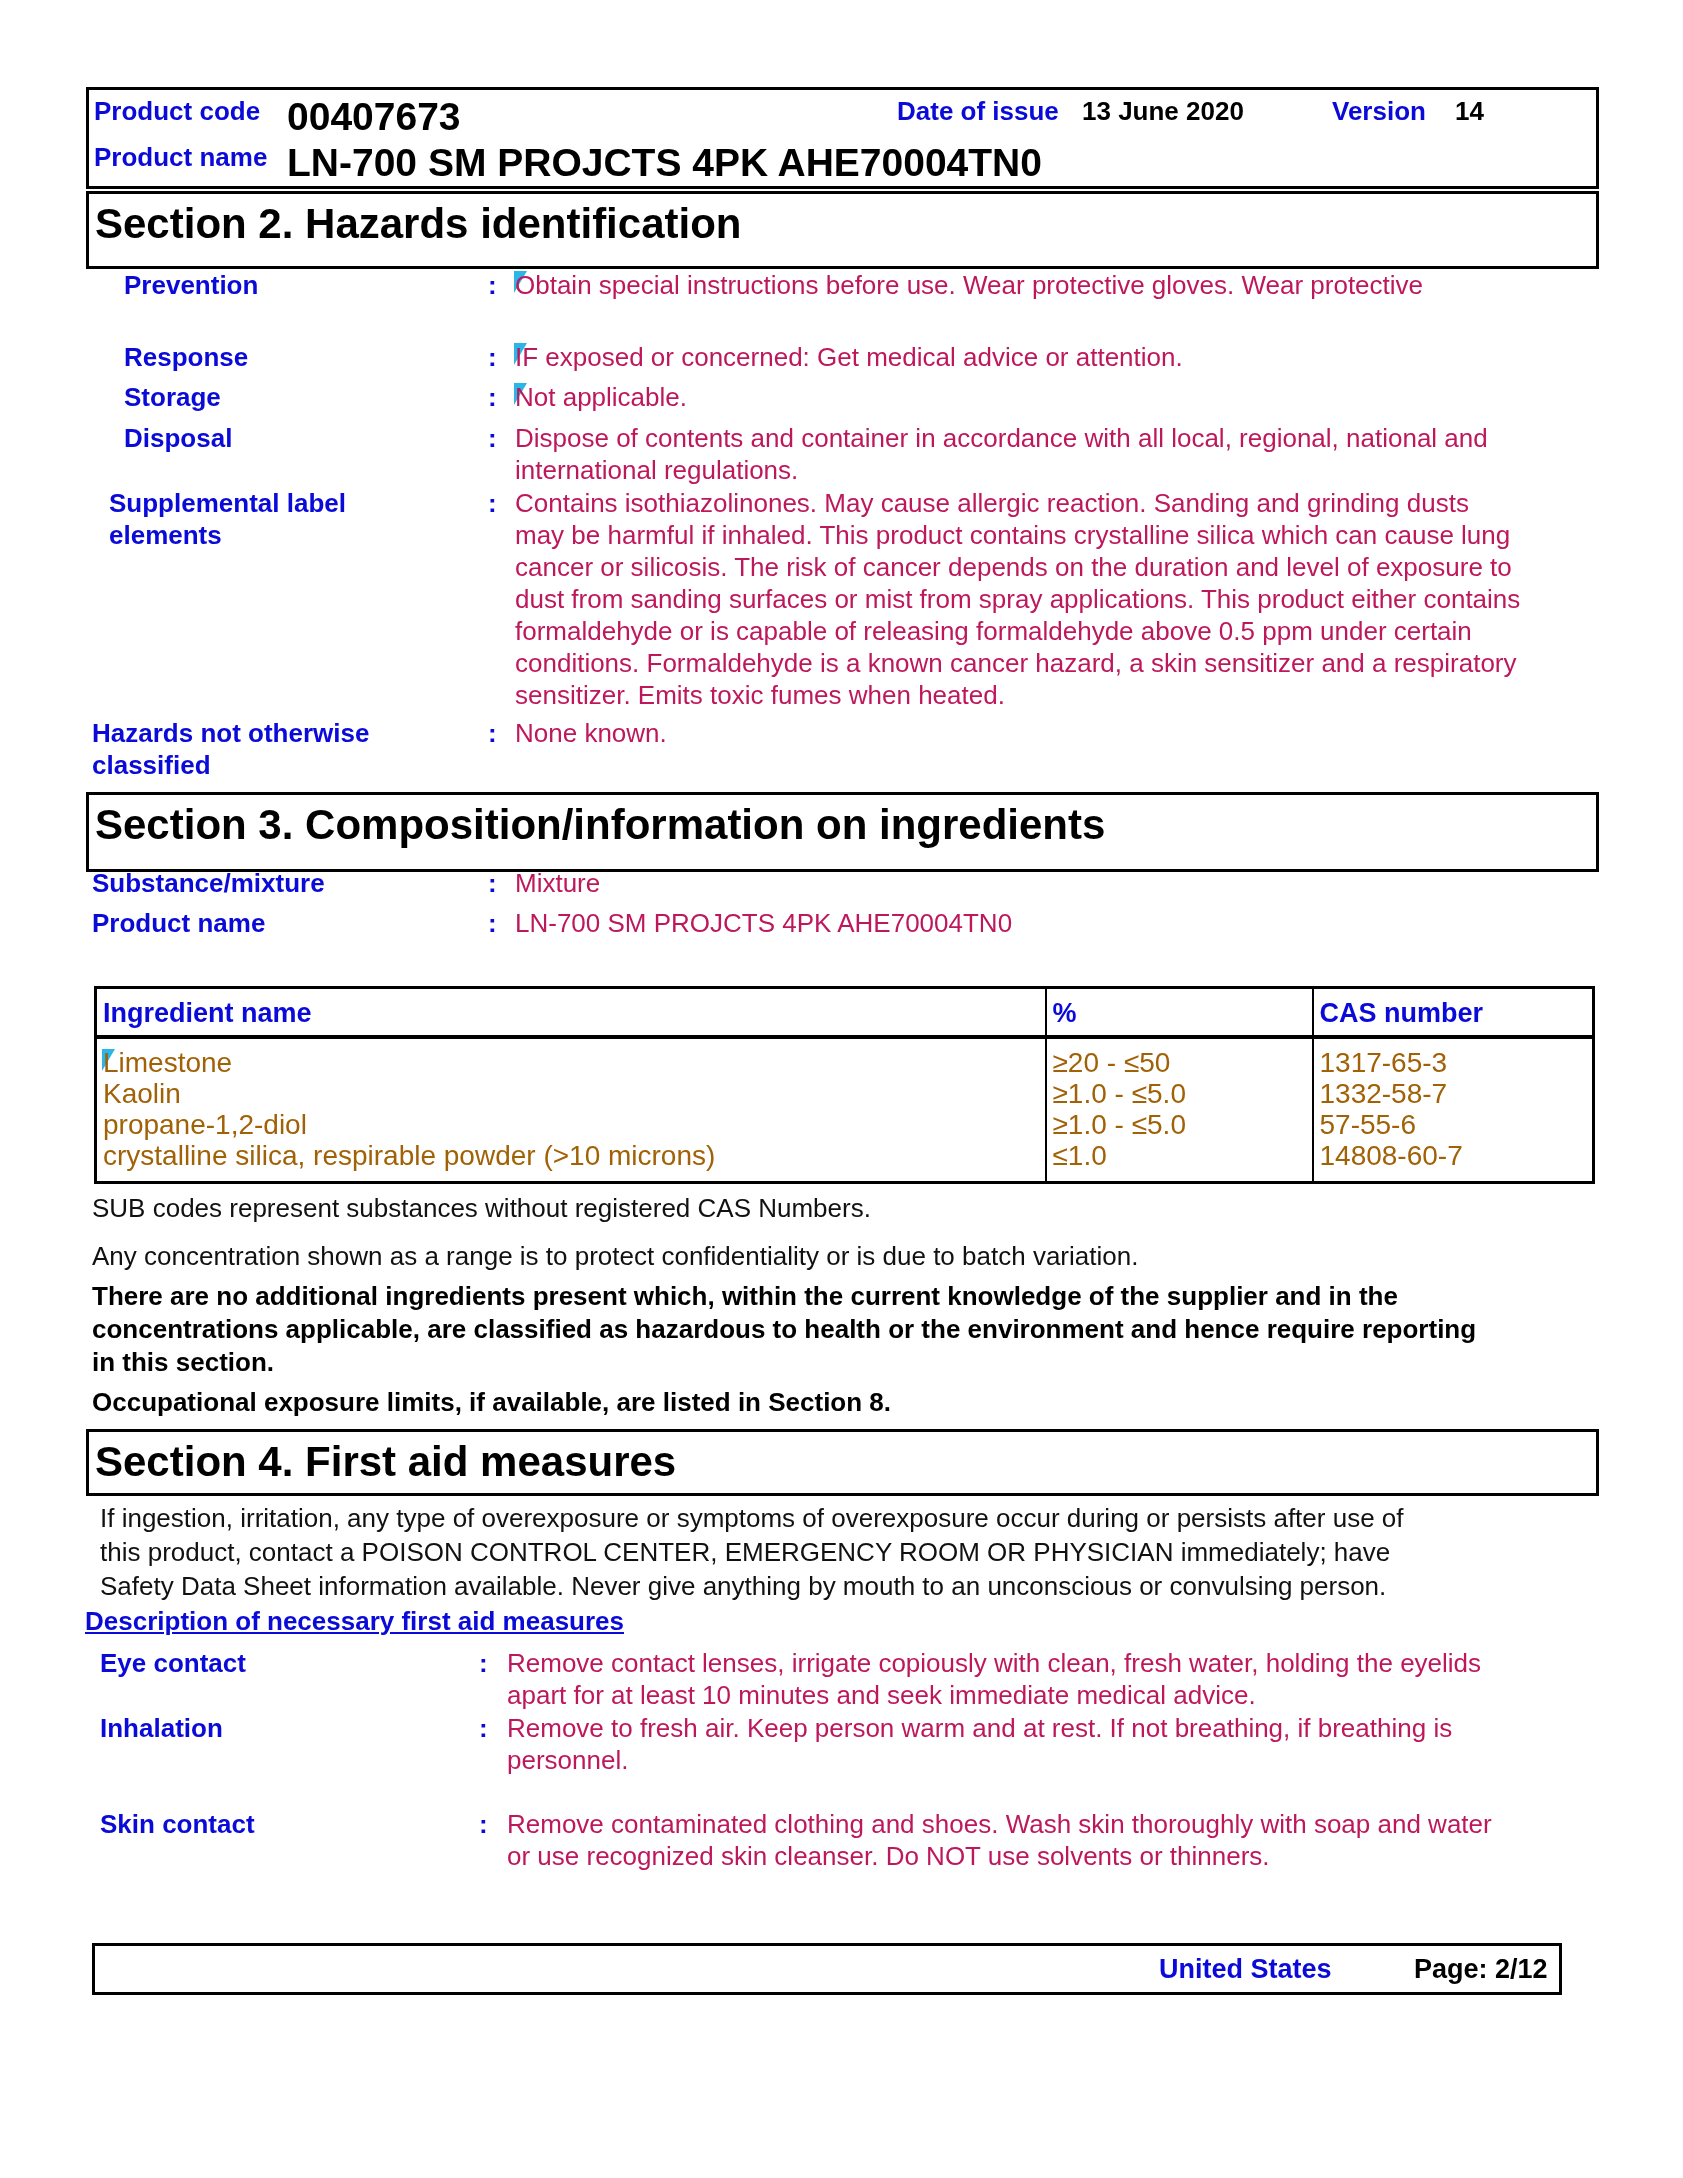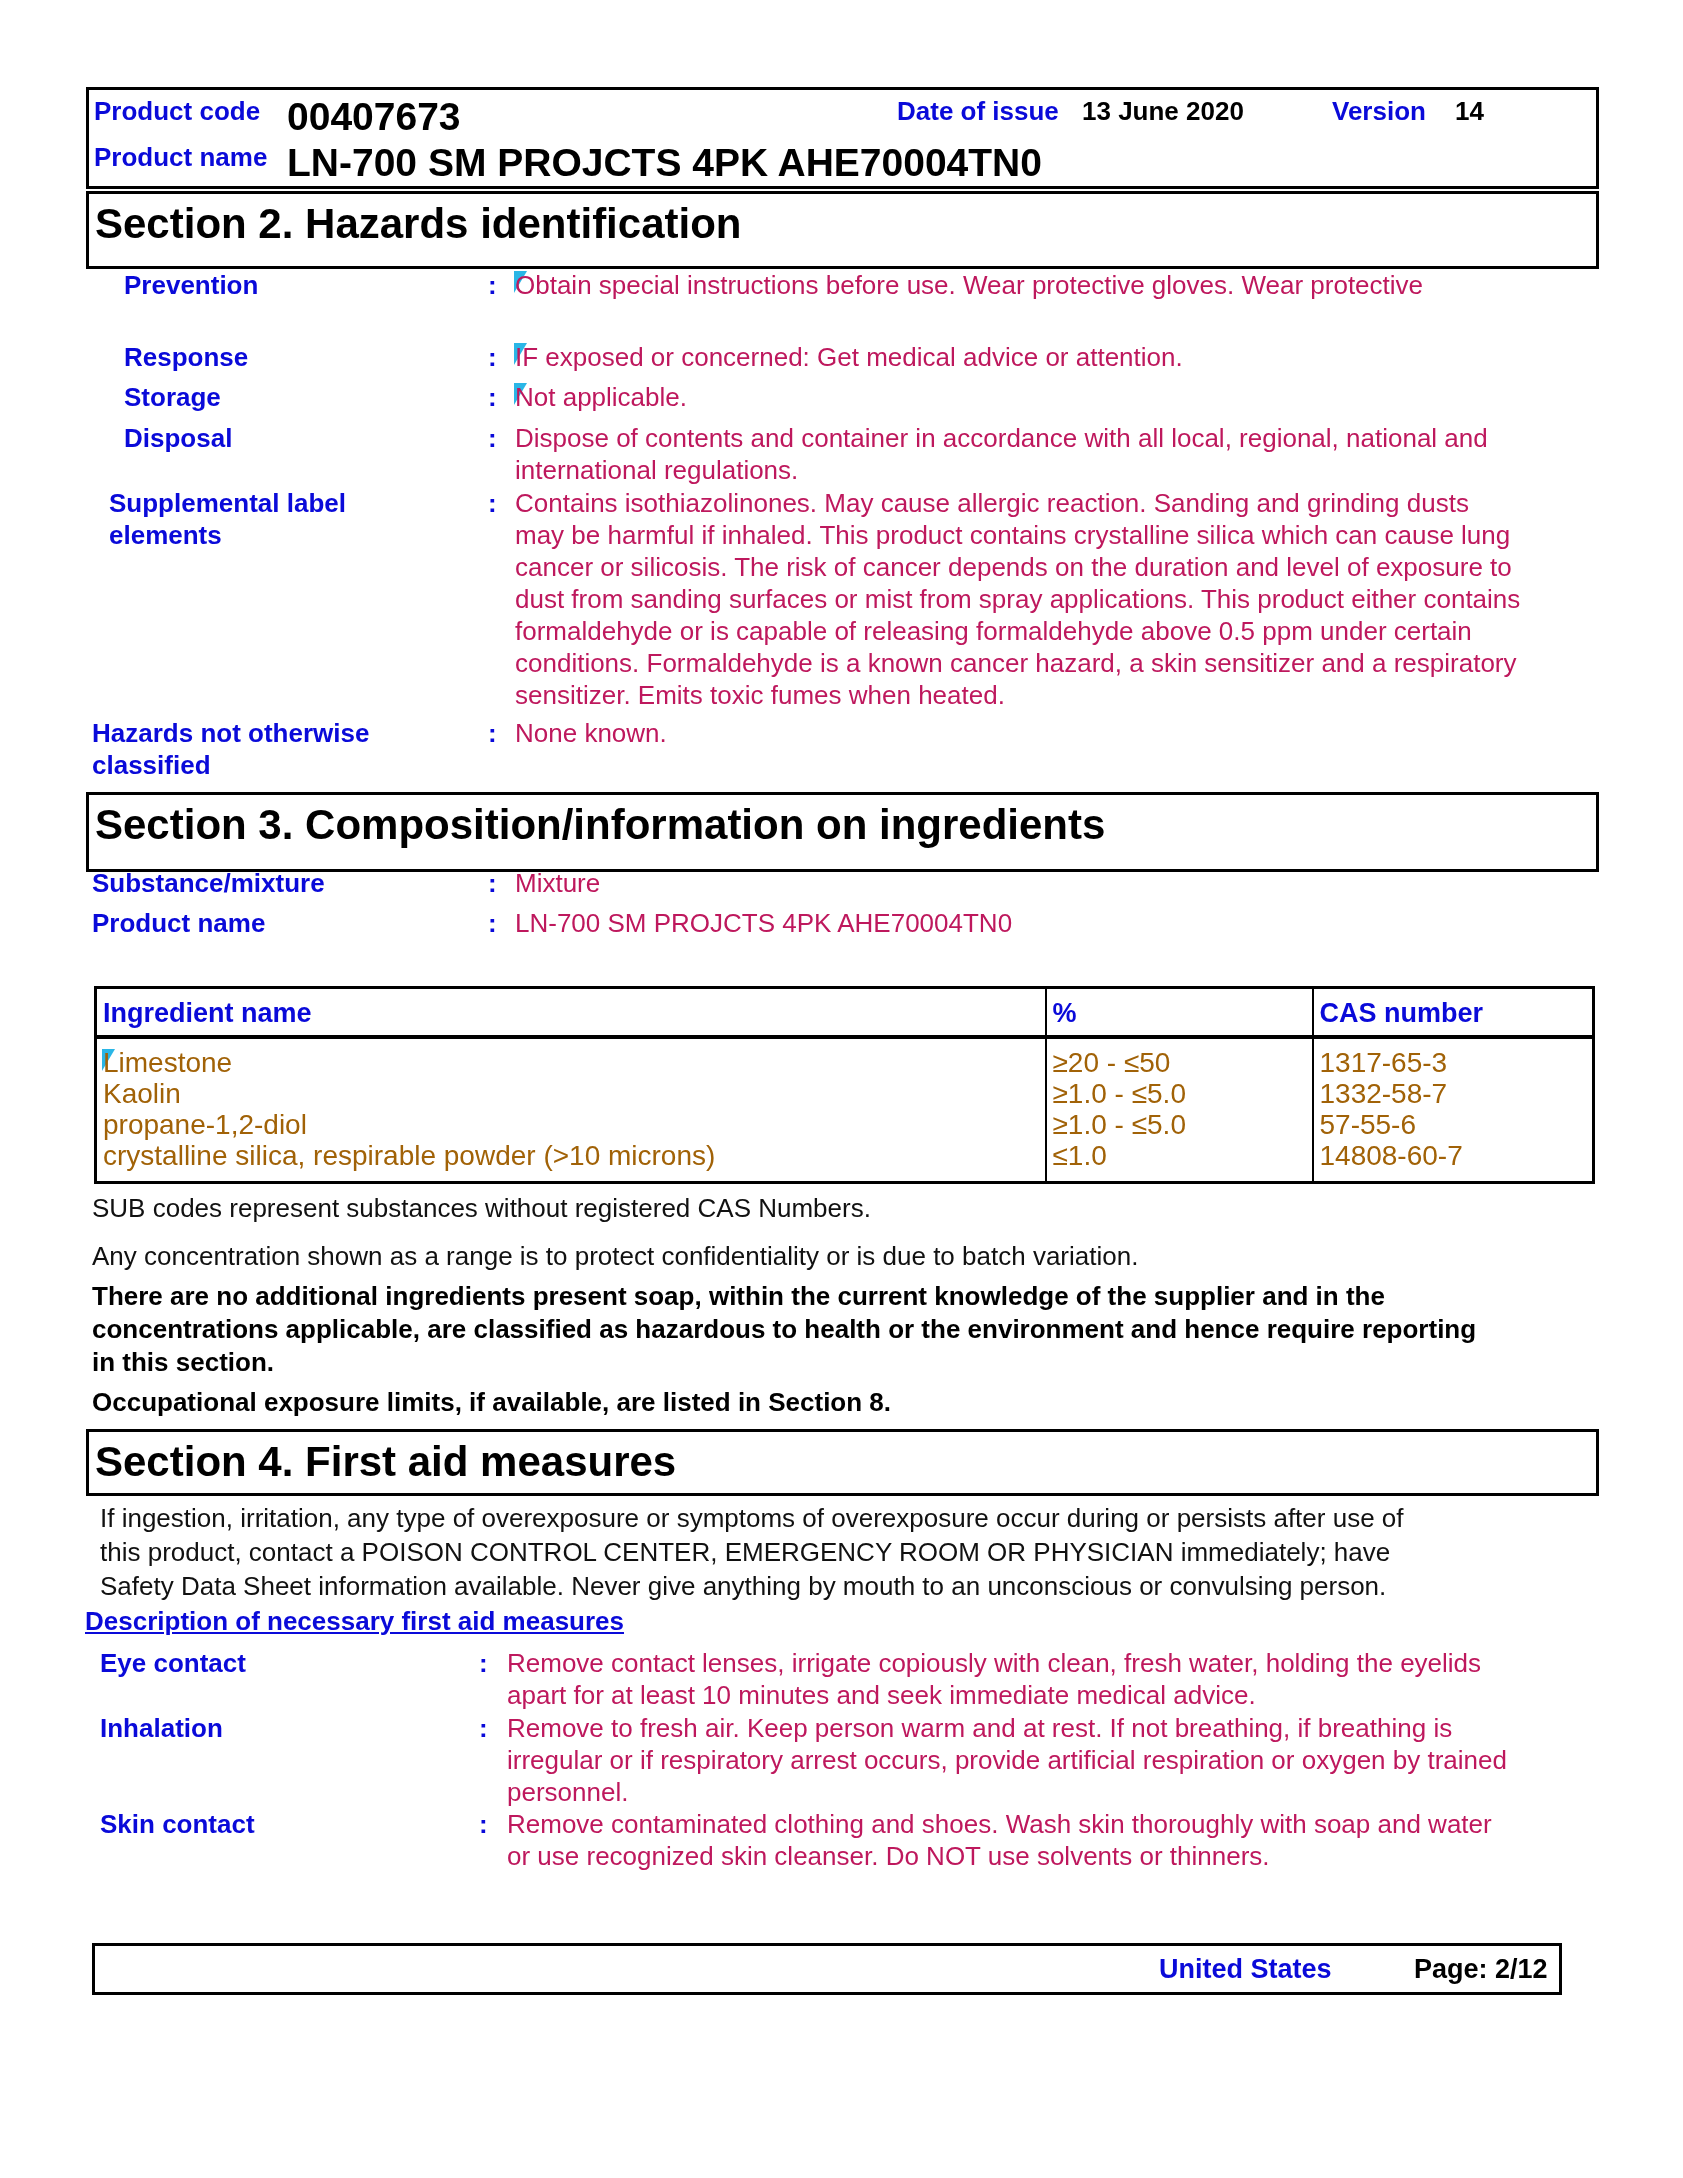--- a/index.html
+++ b/index.html
@@ -139,21 +139,21 @@
         <td>crystalline silica, respirable powder (&gt;10 microns)</td>
         <td>≤1.0</td>
         <td>14808-60-7</td>
       </tr>
     </tbody>
 </table>
 
 <div class="abs para" style="left:92px; top:1192px;">SUB codes represent substances without registered CAS Numbers.</div>
 <div class="abs para" style="left:92px; top:1240px;">Any concentration shown as a range is to protect confidentiality or is due to batch variation.</div>
 <div class="abs bold-para" style="left:92px; top:1280px;">
-  <div>There are no additional ingredients present soap, within the current knowledge of the supplier and in the</div>
+  <div>There are no additional ingredients present which, within the current knowledge of the supplier and in the</div>
   <div>concentrations applicable, are classified as hazardous to health or the environment and hence require reporting</div>
   <div>in this section.</div>
 </div>
 <div class="abs bold-para" style="left:92px; top:1386px;">Occupational exposure limits, if available, are listed in Section 8.</div>
 
 <div class="box" style="left:86px; top:1429px; width:1513px; height:67px;">
   <div class="sec-title">Section 4. First aid measures</div>
 </div>
 
 <div class="abs para" style="left:100px; top:1501px; line-height:34px;">
@@ -168,21 +168,20 @@
     <span class="abs lbl" style="left: 100px; top: 1647px;">Eye contact</span>
     <span class="abs colon" style="left: 479px; top: 1647px;">:</span>
     <div class="abs val" style="left: 507px; top: 1647px;">
       <div>Remove contact lenses, irrigate copiously with clean, fresh water, holding the eyelids</div>
       <div>apart for at least 10 minutes and seek immediate medical advice.</div>
     </div>
     <span class="abs lbl" style="left: 100px; top: 1712px;">Inhalation</span>
     <span class="abs colon" style="left: 479px; top: 1712px;">:</span>
     <div class="abs val" style="left: 507px; top: 1712px;">
       <div>Remove to fresh air. Keep person warm and at rest. If not breathing, if breathing is</div>
-      <div>irregular or if respiratory arrest occurs, provide artificial respiration or oxygen by trained</div>
       <div>personnel.</div>
     </div>
     <span class="abs lbl" style="left: 100px; top: 1808px;">Skin contact</span>
     <span class="abs colon" style="left: 479px; top: 1808px;">:</span>
     <div class="abs val" style="left: 507px; top: 1808px;">
       <div>Remove contaminated clothing and shoes. Wash skin thoroughly with soap and water</div>
       <div>or use recognized skin cleanser. Do NOT use solvents or thinners.</div>
     </div>
   </div>
 

